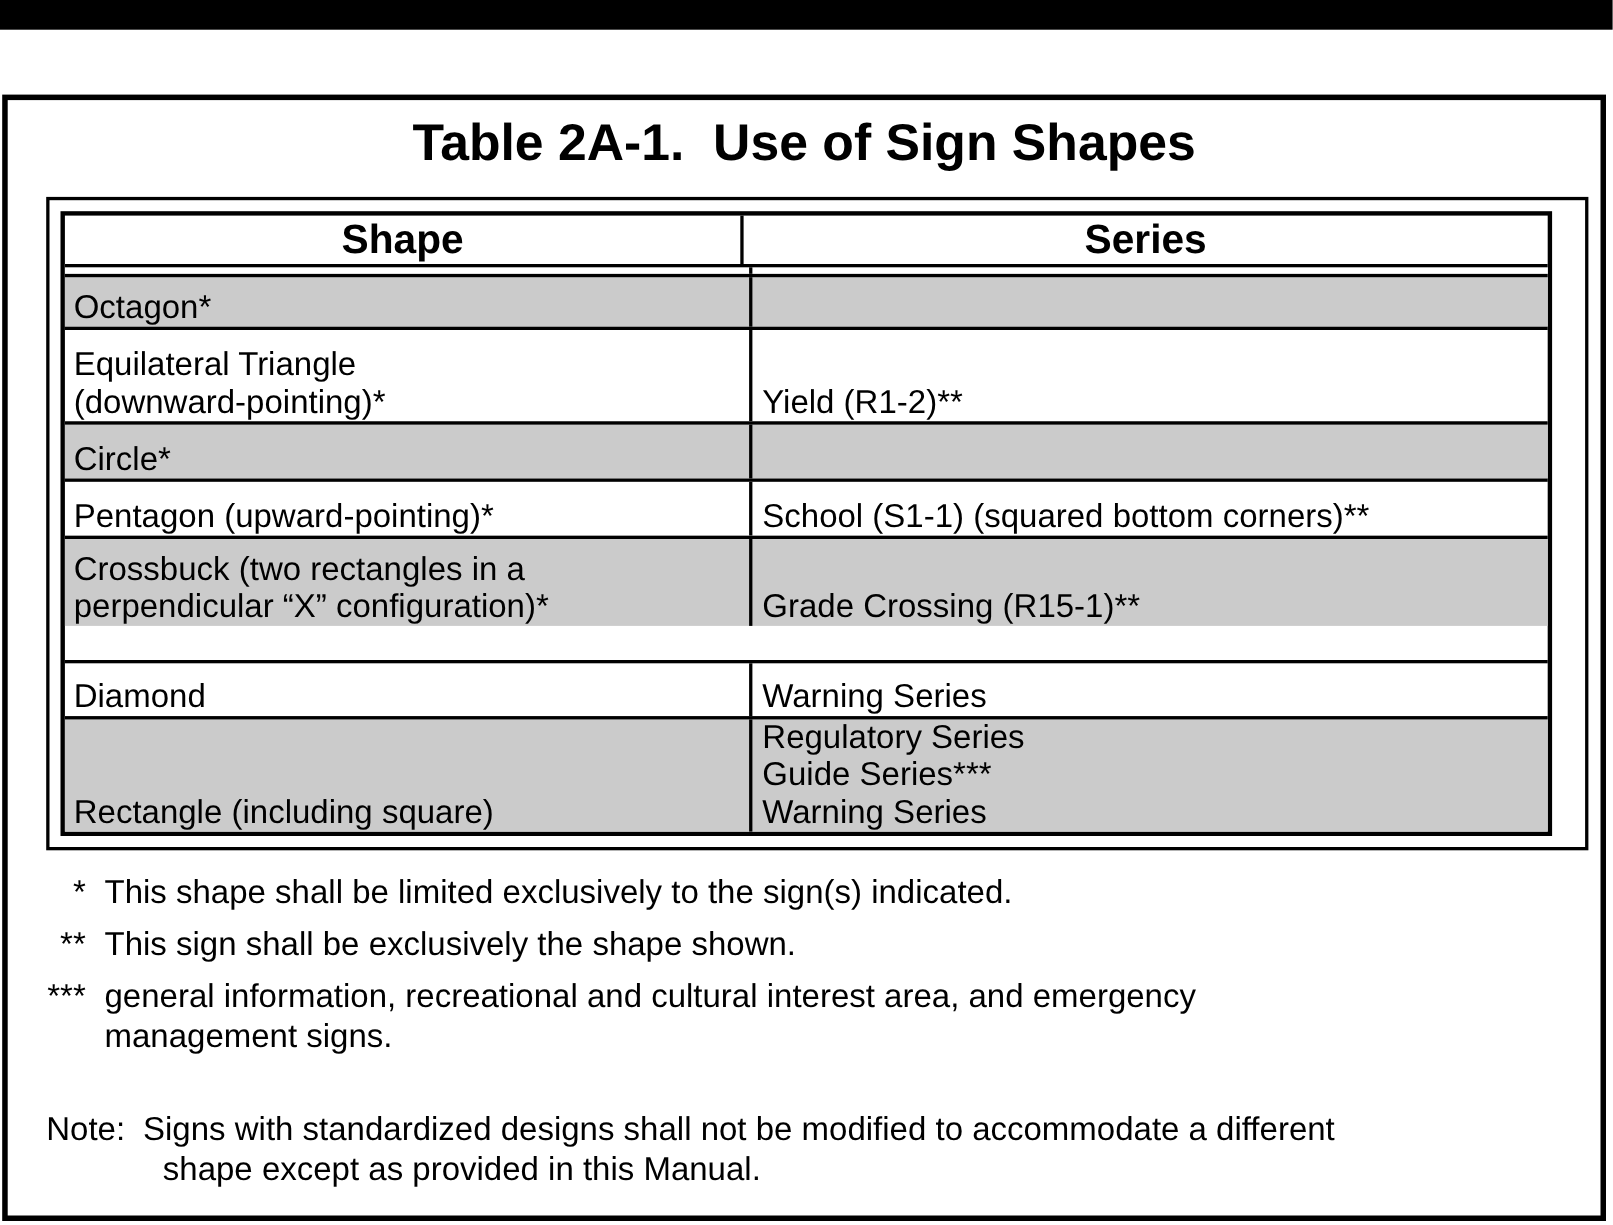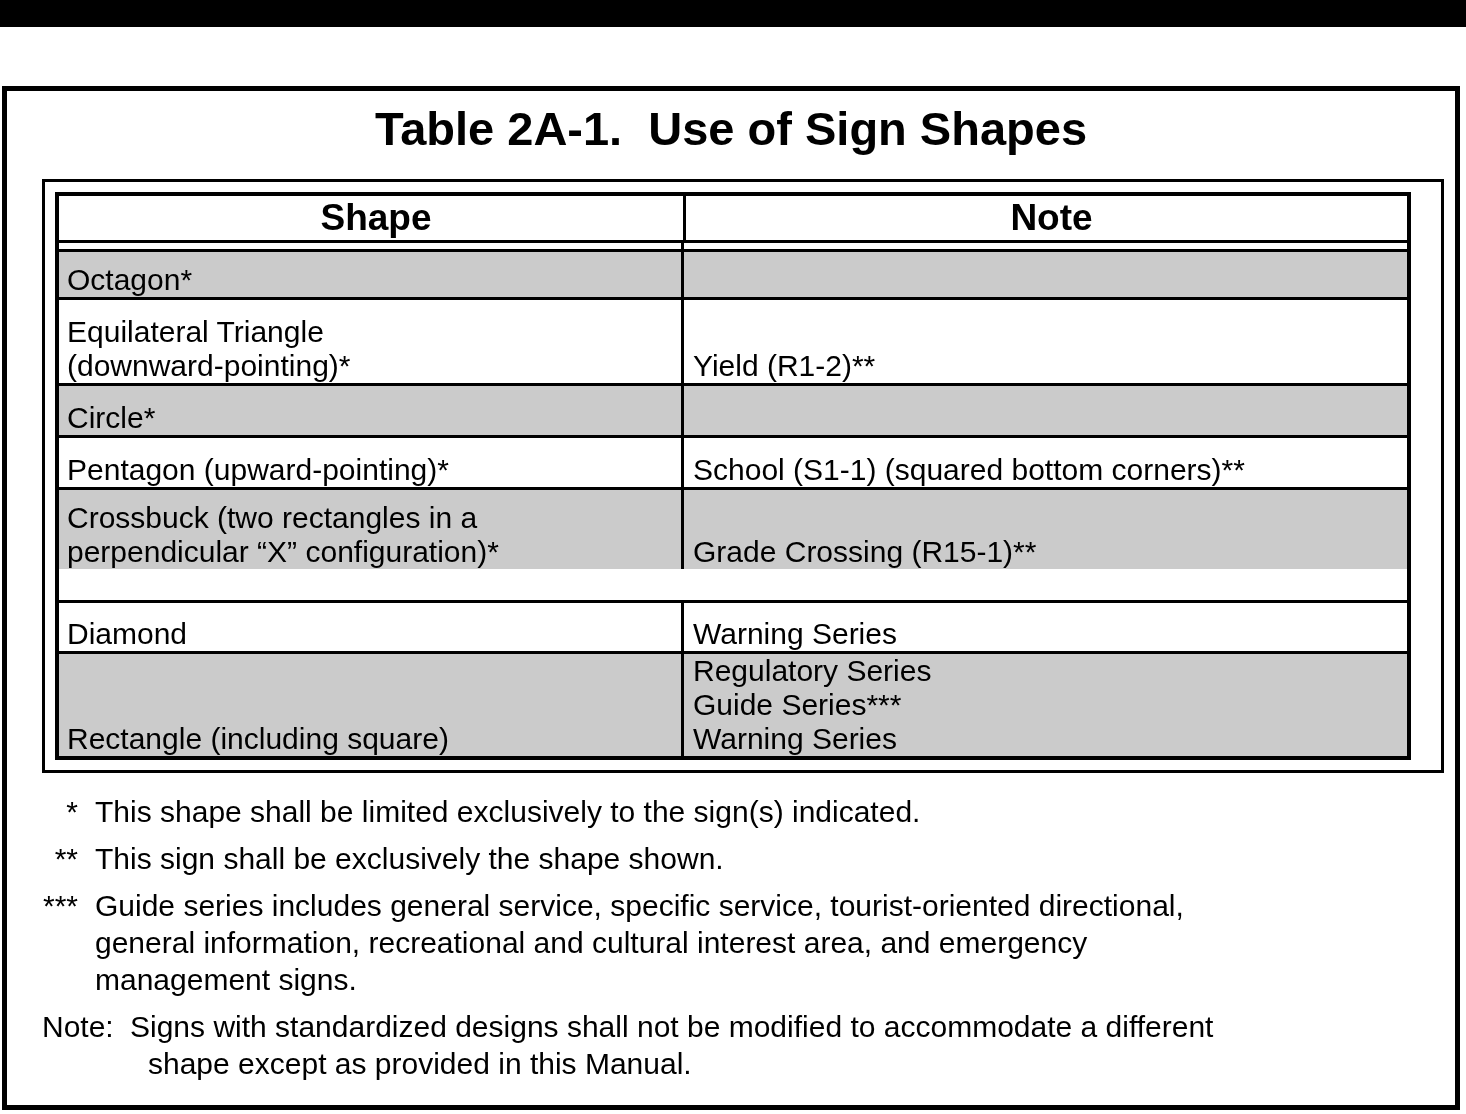--- a/index.html
+++ b/index.html
@@ -66,21 +66,21 @@
     width: 614px;
     padding-left: 8px;
     border-right: 3px solid #000000;
   }
   .signs-cell { flex: 1; padding-left: 9px; }
 
   .header-row { height: 47px; }
   .header-row .cell {
     align-items: center;
     justify-content: center;
-    padding-left: 10px;
+    padding-left: 0;
     font-size: 37px;
     font-weight: 700;
   }
 
   .spacer-row { height: 6px; background: #ffffff; }
 
   .r1 { height: 48px; }
   .r2 { height: 88px; }
   .r3 { height: 53px; }
   .r4 { height: 52px; }
@@ -130,21 +130,21 @@
 
 <div class="page-frame">
 
   <div class="title">Table 2A-1.&nbsp; Use of Sign Shapes</div>
 
   <div class="table-outer">
     <div class="tbl">
 
       <div class="row header-row">
         <div class="cell shape-cell">Shape</div>
-        <div class="cell signs-cell">Note</div>
+        <div class="cell signs-cell">Series</div>
       </div>
 
       <div class="row spacer-row">
         <div class="cell shape-cell"></div>
         <div class="cell signs-cell"></div>
       </div>
 
       <div class="row r1 shaded" style="background: rgb(203, 203, 203);">
         <div class="cell shape-cell">
           <div class="ln">Octagon*</div>
@@ -221,21 +221,20 @@
     <div class="fn">
       <div class="fn-marker">**</div>
       <div class="fn-text">
         <div class="ln">This sign shall be exclusively the shape shown.</div>
       </div>
     </div>
 
     <div class="fn">
       <div class="fn-marker">***</div>
       <div class="fn-text">
-        <div class="ln">Guide series includes general service, specific service, tourist-oriented directional,</div>
         <div class="ln">general information, recreational and cultural interest area, and emergency</div>
         <div class="ln">management signs.</div>
       </div>
     </div>
 
   </div>
 
   <div class="note">
     <div class="note-label">Note:</div>
     <div class="note-text">

